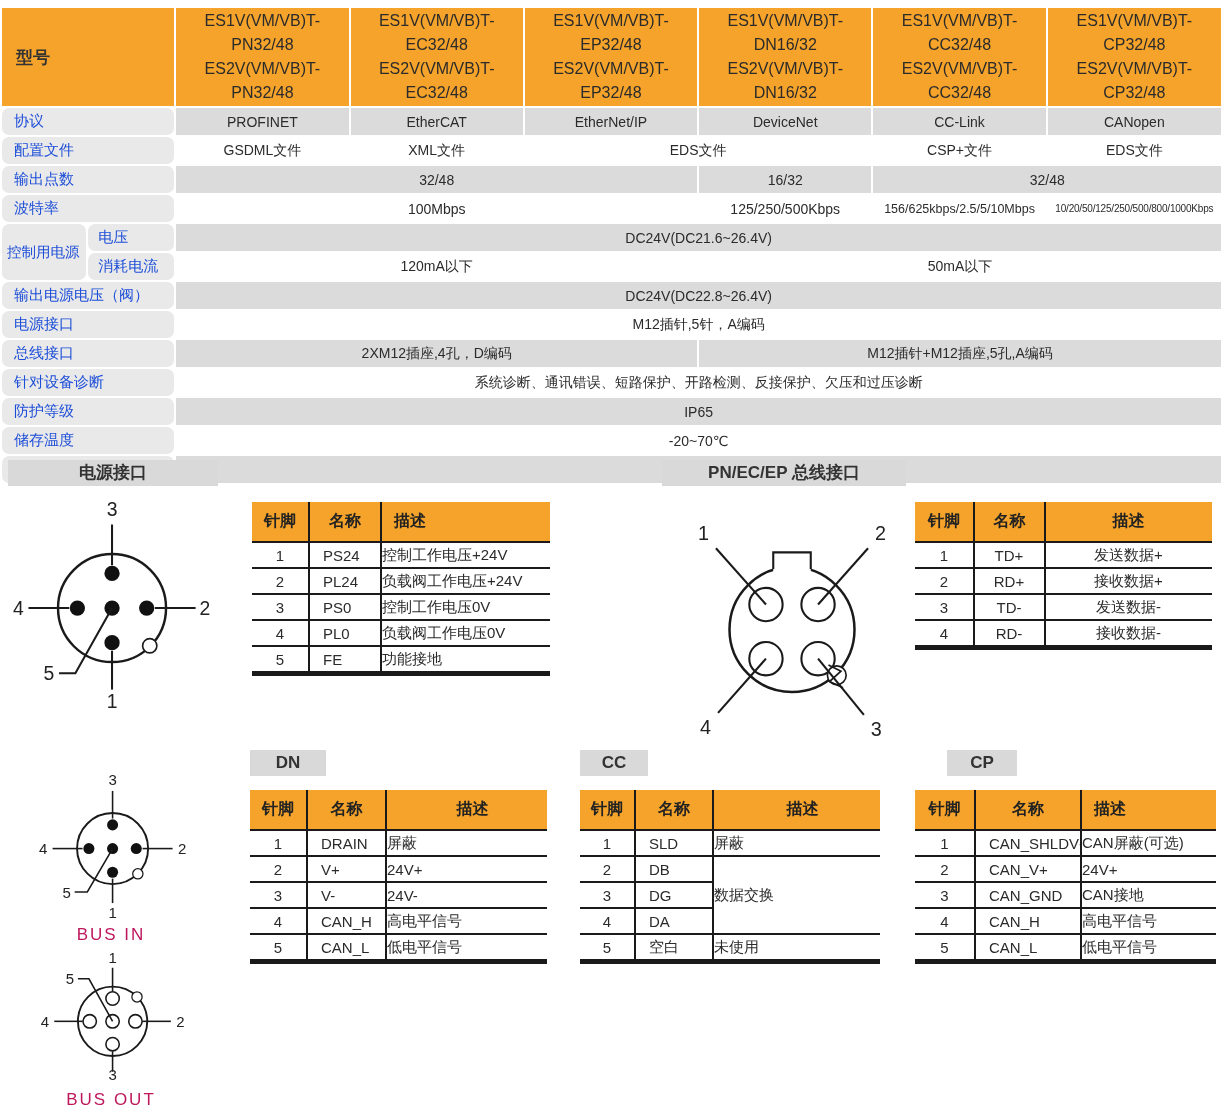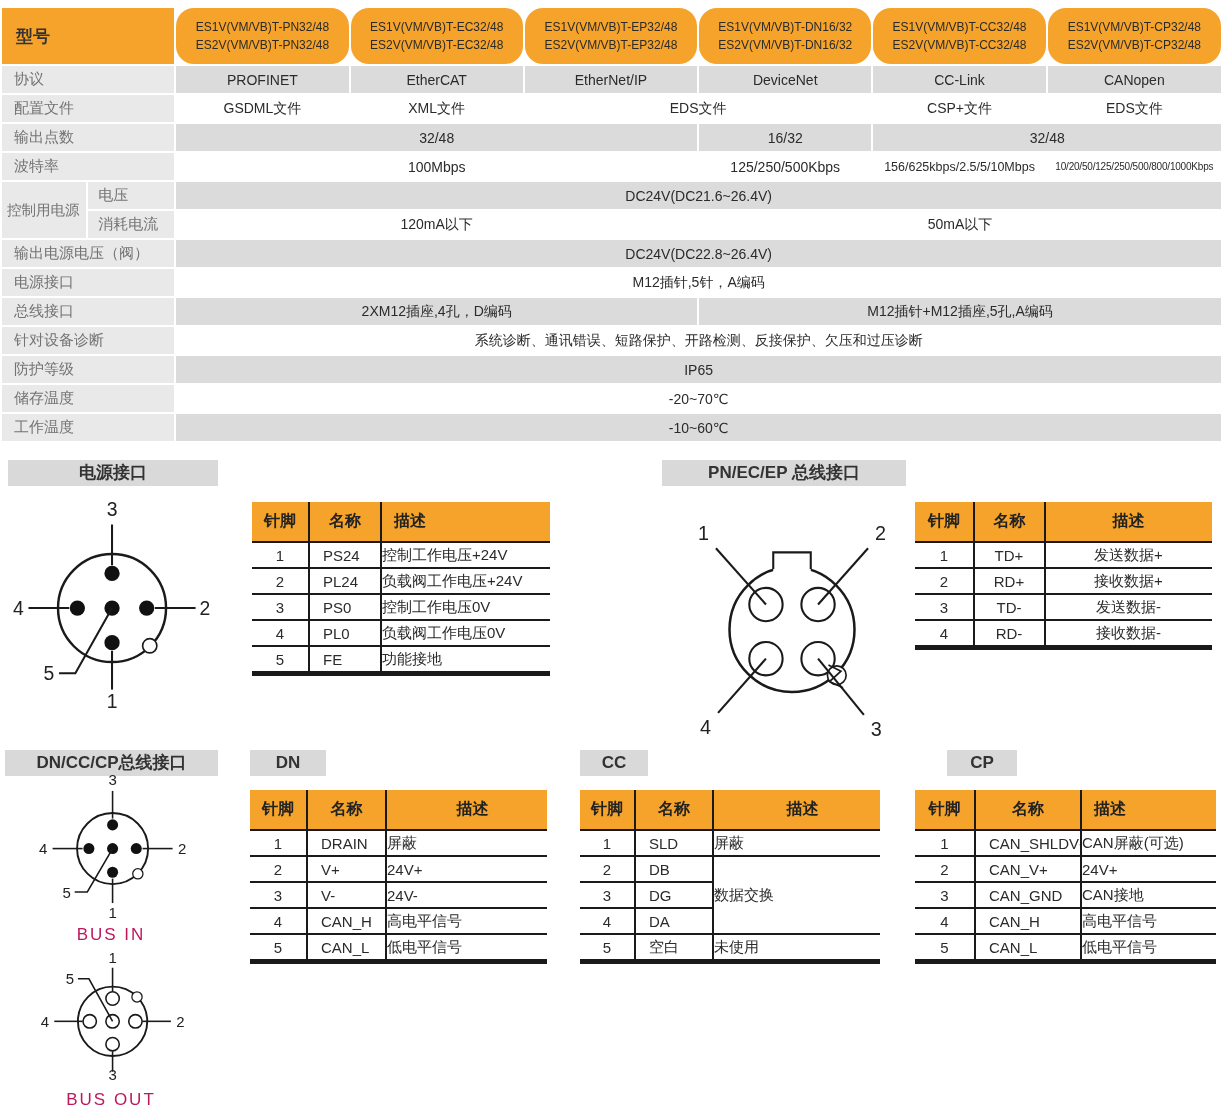--- a/index.html
+++ b/index.html
@@ -12,22 +12,22 @@
   }
   html,body{margin:0;padding:0;background:#fff;}
   .page{position:relative;width:1223px;height:1120px;background:#fff;overflow:hidden;
         font-family:"Liberation Sans","DejaVu Sans",sans-serif;color:var(--text);}
 
   
   table.spec{position:absolute;left:0;top:6px;width:1223px;border-collapse:separate;border-spacing:2px;table-layout:fixed;}
   .spec td{overflow:hidden;vertical-align:middle;}
   .spec .hrow td{height:54px;}
   .spec .corner{background:var(--orange);font-size:17px;font-weight:600;color:#333;padding-left:14px;}
-  .spec .model{background:var(--orange);text-align:center;font-size:12px;line-height:1.5;color:#2b2b2b;border-radius:18px;}
-  .spec .lbl{background:var(--labelgray);font-size:15px;color:#737373;padding-left:12px;height:25px;}
+  .spec .model{background:var(--orange);text-align:center;font-size:16px;line-height:1.5;color:#2b2b2b;}
+  .spec .lbl{background:var(--labelgray);font-size:15px;color:#1d4ed8;padding-left:12px;height:25px;border-radius:7px;}
   .spec .grp{padding-left:5px;font-size:14.5px;}
   .spec .sub{padding-left:10px;}
   .spec .v{text-align:center;font-size:14px;color:#2b2b2b;padding:0 2px;}
   .spec .g{background:var(--rowgray);margin-left:12px;}
   .spec .w{background:#ffffff;}
   .spec .baud-cc{font-size:12.5px;}
   .spec .baud-cp{font-size:10px;letter-spacing:-0.2px;}
 
   
   .titlebox{position:absolute;background:var(--titlegray);height:26px;line-height:26px;
@@ -287,21 +287,20 @@
           <td class="desc">发送数据-</td>
         </tr>
     <tr>
           <td class="c">4</td>
           <td class="name">RD-</td>
           <td class="desc">接收数据-</td>
         </tr>
   </tbody>
     </table>
 
-  <div class="titlebox" style="left:5px;top:750px;width:213px;">DN/CC/CP总线接口</div>
 
   <svg class="conn" style="left:32px;top:772px;" width="158" height="150" viewBox="0 0 200 190">
     <circle class="ring" cx="102" cy="97" r="45"></circle>
     <circle class="notch" cx="134" cy="129" r="6.5"></circle>
     <circle class="pin" cx="102" cy="67" r="7"></circle>
     <circle class="pin" cx="72" cy="97" r="7"></circle>
     <circle class="pin" cx="132" cy="97" r="7"></circle>
     <circle class="pin" cx="102" cy="127" r="7"></circle>
     <circle class="pin" cx="102" cy="97" r="7"></circle>
     <line x1="102" y1="59" x2="102" y2="24"></line>

